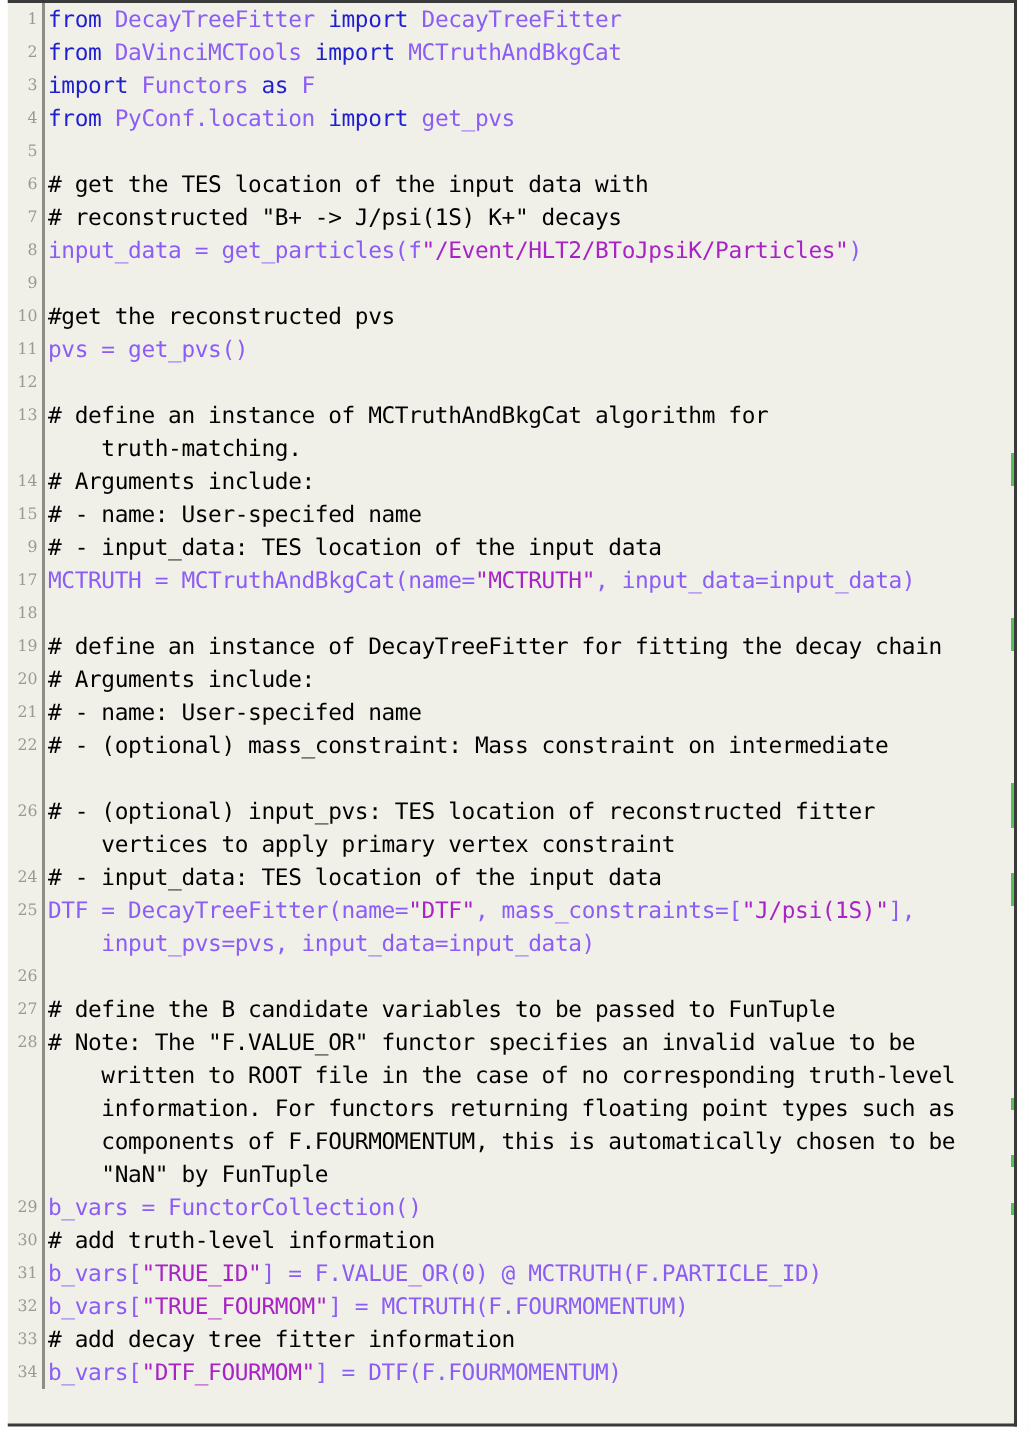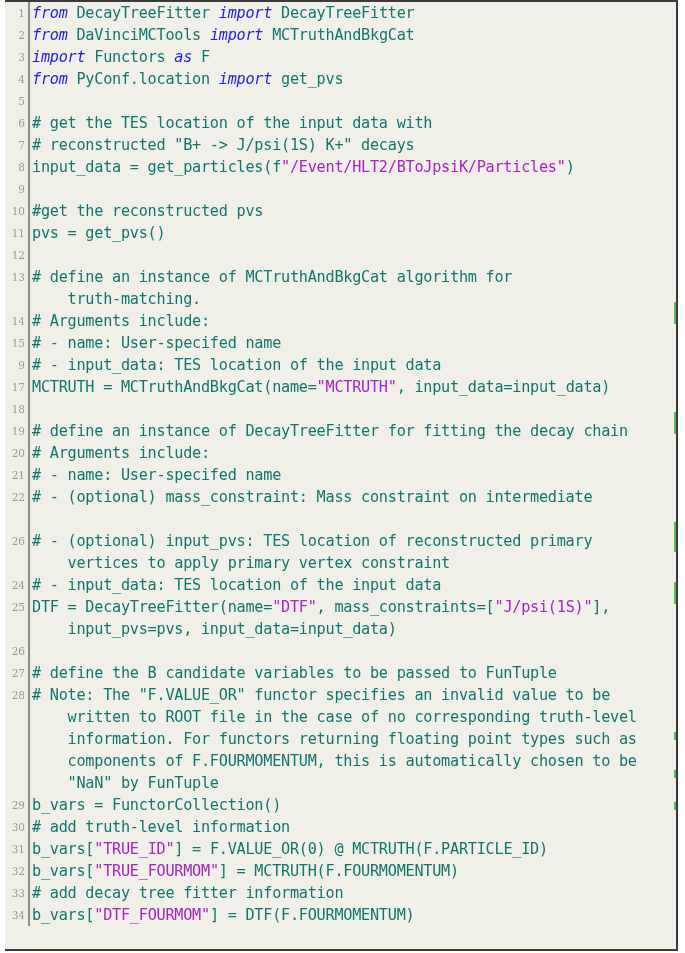--- a/index.html
+++ b/index.html
@@ -85,24 +85,24 @@
     position: absolute;
     left: 27px;
     top: 0;
     font-size: 15.2px;
     letter-spacing: -0.25px;
     color: #1a1a1a;
     font-family: "DejaVu Sans Mono", "Liberation Mono", monospace;
   }
 
   
-  .kw  { color: #1f1fcf; font-style: italic; }
-  .cm  { color: #0f766e; }
+  .kw  { color: #1f1fcf; }
+  .cm  { color: #000000; }
   .st  { color: #a822c5; }
-  .tx  { color: #0f766e; }
+  .tx  { color: #8b5cf6; }
 </style>
 </head>
 <body>
 
 <div id="listing">
   <div id="code">
       <div class="row"><div class="gutter">1</div><div class="rule"></div><div class="src"><span class="kw">from</span><span class="tx"> DecayTreeFitter </span><span class="kw">import</span><span class="tx"> DecayTreeFitter</span></div></div>
       <div class="row"><div class="gutter">2</div><div class="rule"></div><div class="src"><span class="kw">from</span><span class="tx"> DaVinciMCTools </span><span class="kw">import</span><span class="tx"> MCTruthAndBkgCat</span></div></div>
       <div class="row"><div class="gutter">3</div><div class="rule"></div><div class="src"><span class="kw">import</span><span class="tx"> Functors </span><span class="kw">as</span><span class="tx"> F</span></div></div>
       <div class="row"><div class="gutter">4</div><div class="rule"></div><div class="src"><span class="kw">from</span><span class="tx"> PyConf.location </span><span class="kw">import</span><span class="tx"> get_pvs</span></div></div>
@@ -119,21 +119,21 @@
       <div class="row"><div class="gutter">14</div><div class="rule"></div><div class="src"><span class="cm"># Arguments include:</span></div></div>
       <div class="row"><div class="gutter">15</div><div class="rule"></div><div class="src"><span class="cm"># - name: User-specifed name</span></div></div>
       <div class="row"><div class="gutter">9</div><div class="rule"></div><div class="src"><span class="cm"># - input_data: TES location of the input data</span></div></div>
       <div class="row"><div class="gutter">17</div><div class="rule"></div><div class="src"><span class="tx">MCTRUTH = MCTruthAndBkgCat(name=</span><span class="st">"MCTRUTH"</span><span class="tx">, input_data=input_data)</span></div></div>
       <div class="row"><div class="gutter">18</div><div class="rule"></div><div class="src"></div></div>
       <div class="row"><div class="gutter">19</div><div class="rule"></div><div class="src"><span class="cm"># define an instance of DecayTreeFitter for fitting the decay chain</span></div></div>
       <div class="row"><div class="gutter">20</div><div class="rule"></div><div class="src"><span class="cm"># Arguments include:</span></div></div>
       <div class="row"><div class="gutter">21</div><div class="rule"></div><div class="src"><span class="cm"># - name: User-specifed name</span></div></div>
       <div class="row"><div class="gutter">22</div><div class="rule"></div><div class="src"><span class="cm"># - (optional) mass_constraint: Mass constraint on intermediate</span></div></div>
       <div class="row"><div class="gutter"></div><div class="rule"></div></div>
-      <div class="row"><div class="gutter">26</div><div class="rule"></div><div class="src"><span class="cm"># - (optional) input_pvs: TES location of reconstructed primary</span></div></div>
+      <div class="row"><div class="gutter">26</div><div class="rule"></div><div class="src"><span class="cm"># - (optional) input_pvs: TES location of reconstructed fitter</span></div></div>
       <div class="row"><div class="gutter"></div><div class="rule"></div><div class="src"><span class="cm">    vertices to apply primary vertex constraint</span></div></div>
       <div class="row"><div class="gutter">24</div><div class="rule"></div><div class="src"><span class="cm"># - input_data: TES location of the input data</span></div></div>
       <div class="row"><div class="gutter">25</div><div class="rule"></div><div class="src"><span class="tx">DTF = DecayTreeFitter(name=</span><span class="st">"DTF"</span><span class="tx">, mass_constraints=[</span><span class="st">"J/psi(1S)"</span><span class="tx">],</span></div></div>
       <div class="row"><div class="gutter"></div><div class="rule"></div><div class="src"><span class="tx">    input_pvs=pvs, input_data=input_data)</span></div></div>
       <div class="row"><div class="gutter">26</div><div class="rule"></div><div class="src"></div></div>
       <div class="row"><div class="gutter">27</div><div class="rule"></div><div class="src"><span class="cm"># define the B candidate variables to be passed to FunTuple</span></div></div>
       <div class="row"><div class="gutter">28</div><div class="rule"></div><div class="src"><span class="cm"># Note: The "F.VALUE_OR" functor specifies an invalid value to be</span></div></div>
       <div class="row"><div class="gutter"></div><div class="rule"></div><div class="src"><span class="cm">    written to ROOT file in the case of no corresponding truth-level</span></div></div>
       <div class="row"><div class="gutter"></div><div class="rule"></div><div class="src"><span class="cm">    information. For functors returning floating point types such as</span></div></div>
       <div class="row"><div class="gutter"></div><div class="rule"></div><div class="src"><span class="cm">    components of F.FOURMOMENTUM, this is automatically chosen to be</span></div></div>

